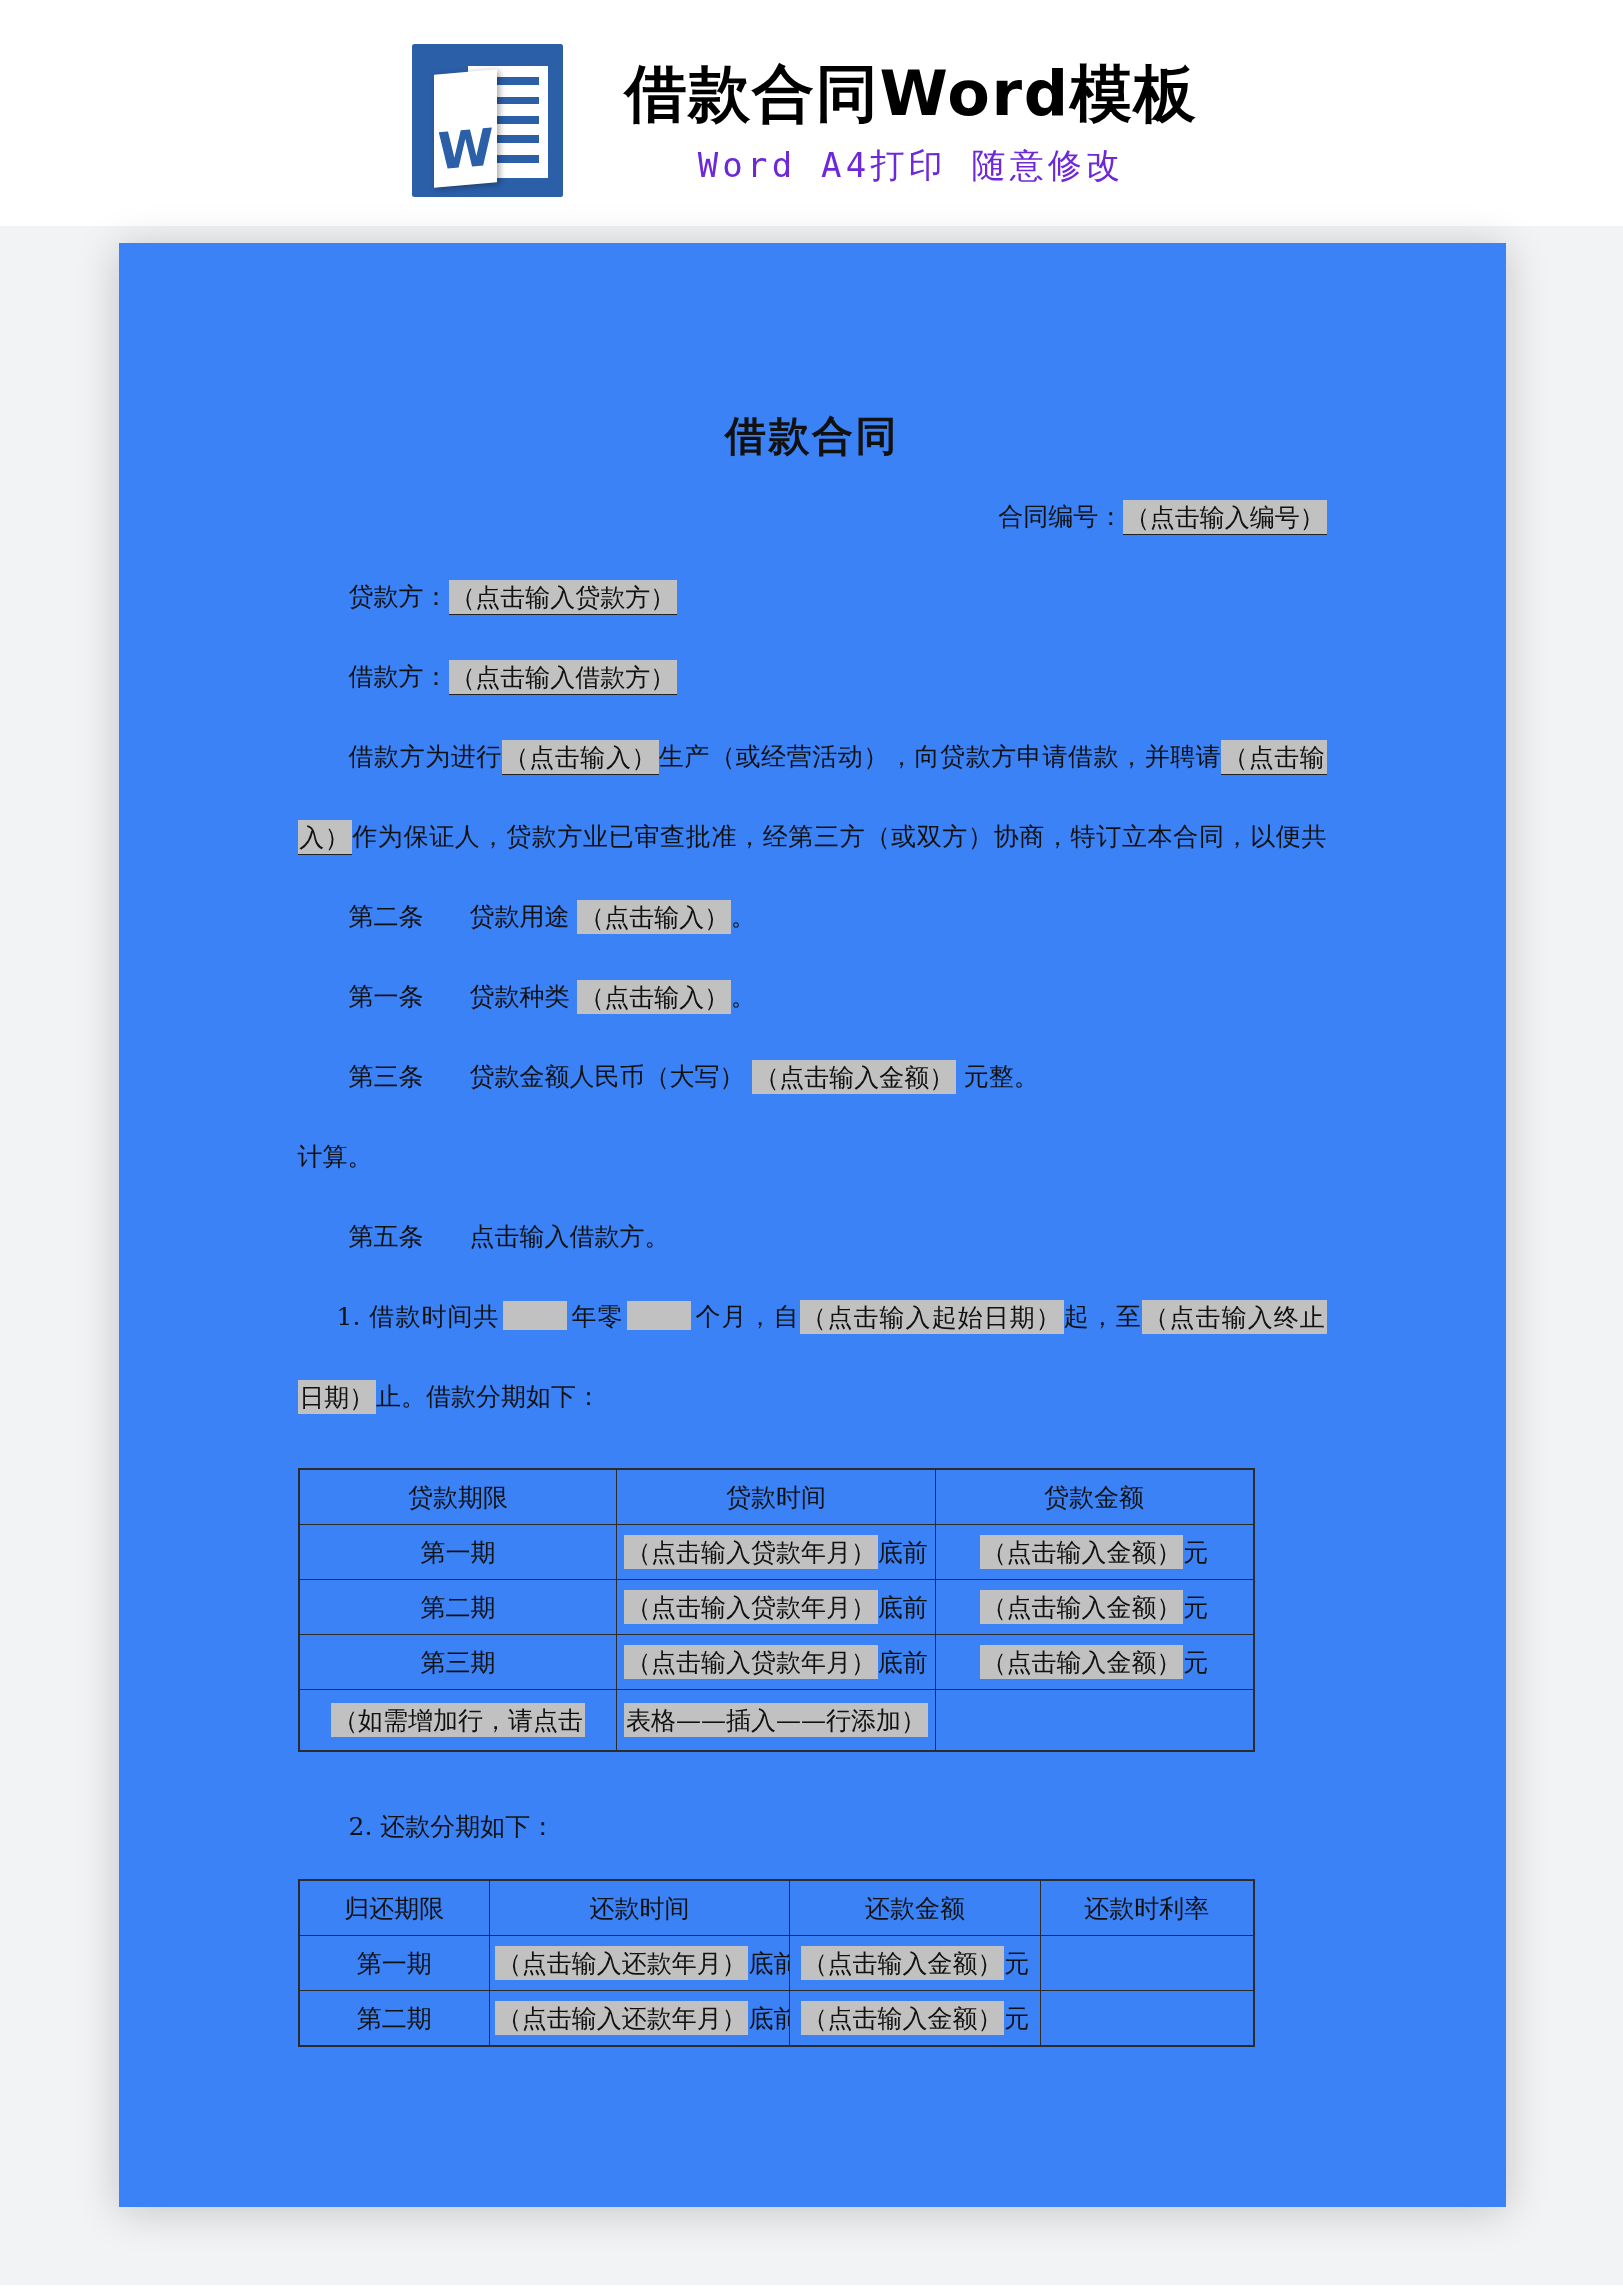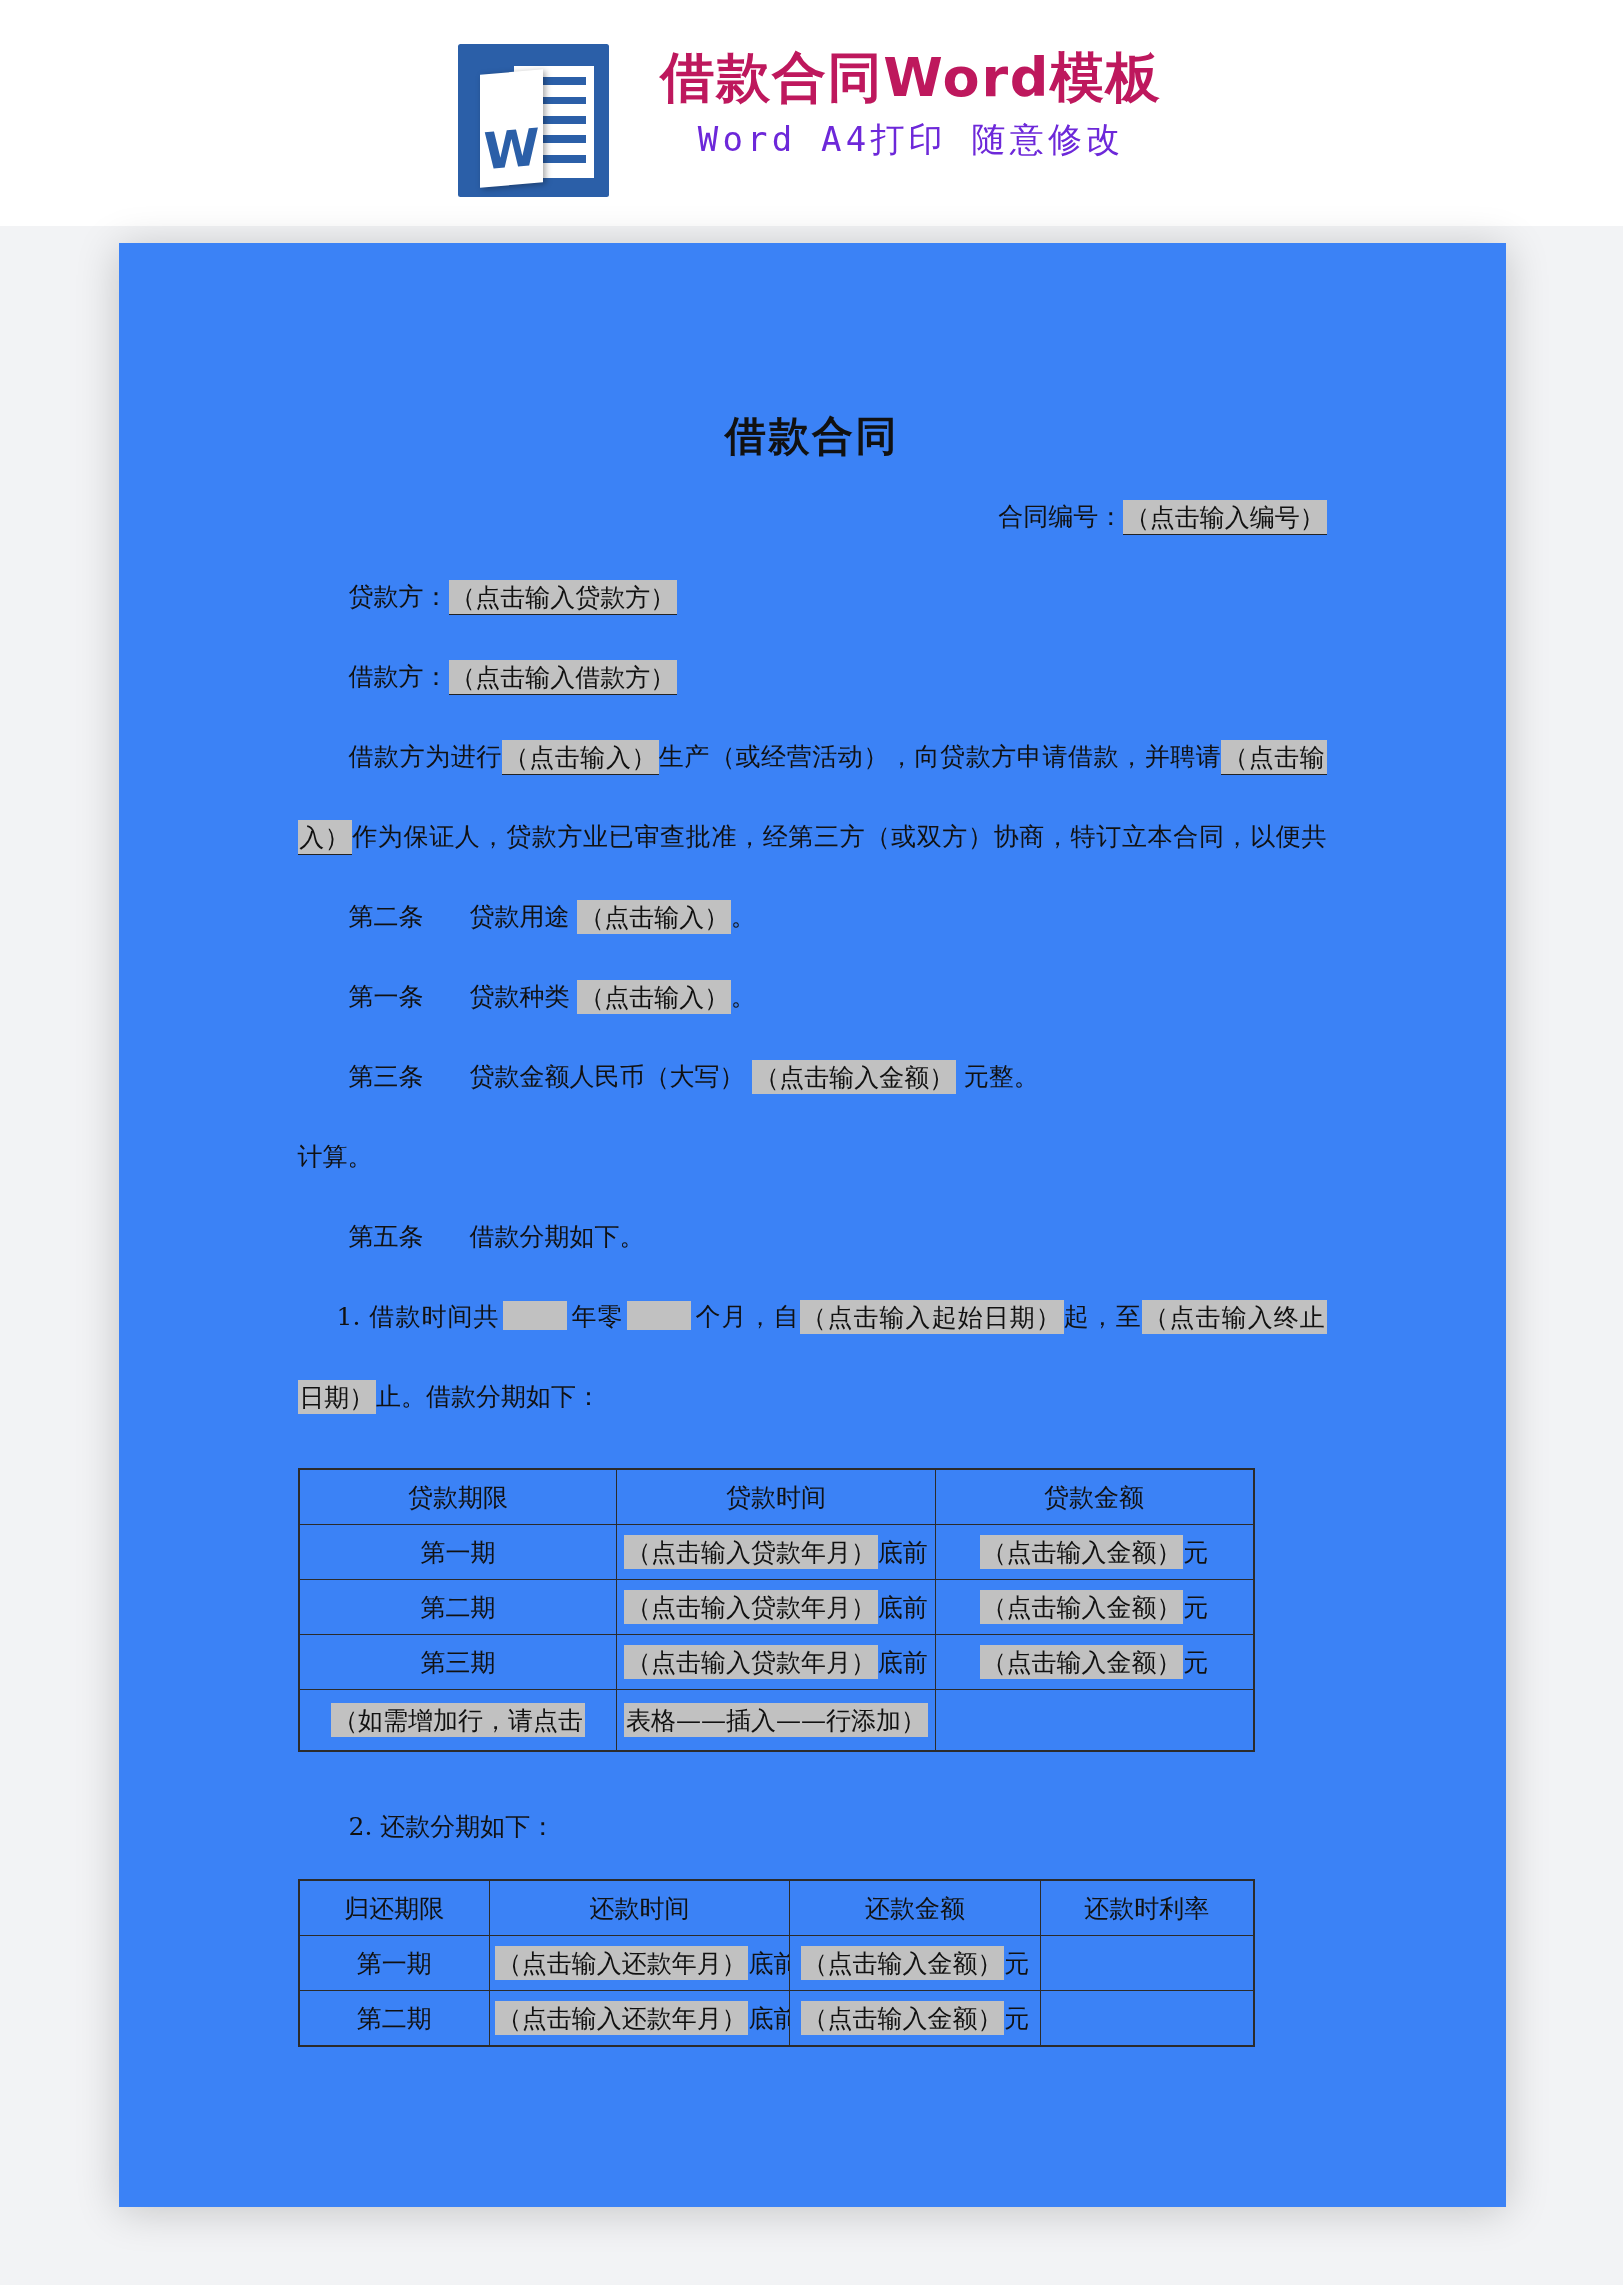--- a/index.html
+++ b/index.html
@@ -44,22 +44,22 @@
     display:flex;align-items:flex-end;justify-content:center;
   }
   .w-fold span{
     font-family:"DejaVu Sans", sans-serif;
     font-weight:bold;font-size:51px;line-height:1;
     color:#2b5fa8;margin-bottom:10px;
   }
   .header-text{text-align:center;}
   .header-title{
     font-family:"DejaVu Sans", sans-serif;
-    font-weight:700;font-size:54px;line-height:1.12;
-    color:#be185d;letter-spacing:1.7px;margin:4px;
+    font-weight:700;font-size:62px;line-height:1.12;
+    color:#000000;letter-spacing:1.7px;margin:15px;
   }
   .header-sub{
     font-family:"DejaVu Sans Mono", monospace;
     font-size:34px;color:#6d28d9;letter-spacing:4.2px;
     margin:8.5px 0 0;
   }
 
   
   .doc-area{
     background:#f2f3f5;
@@ -153,21 +153,21 @@
 
       <p class="line indent"><span class="art-num">第二条</span><span>贷款用途 </span><span class="hl">（点击输入）</span><span>。</span></p>
 
       <p class="line indent"><span class="art-num">第一条</span><span>贷款种类 </span><span class="hl">（点击输入）</span><span>。</span></p>
 
       <p class="line indent"><span class="art-num">第三条</span><span>贷款金额人民币（大写） </span><span class="hl">（点击输入金额）</span><span> 元整。</span></p>
 
 
       <p class="line"><span>计算。</span></p>
 
-      <p class="line indent"><span class="art-num">第五条</span><span>借款分期如下。</span></p>
+      <p class="line indent"><span class="art-num">第五条</span><span>点击输入借款方。</span></p>
 
       <p class="line indent-sm fill"><span>1. 借款时间共</span><span class="blank"></span><span>年零</span><span class="blank"></span><span>个月，自</span><span class="hl">（点击输入起始日期）</span><span>起，至</span><span class="hl">（点击输入终止</span></p>
 
       <p class="line"><span class="hl">日期）</span><span>止。借款分期如下：</span></p>
 
       <table class="tbl t1">
         <tbody>
             <tr>
           <th>贷款期限</th>
           <th>贷款时间</th>

